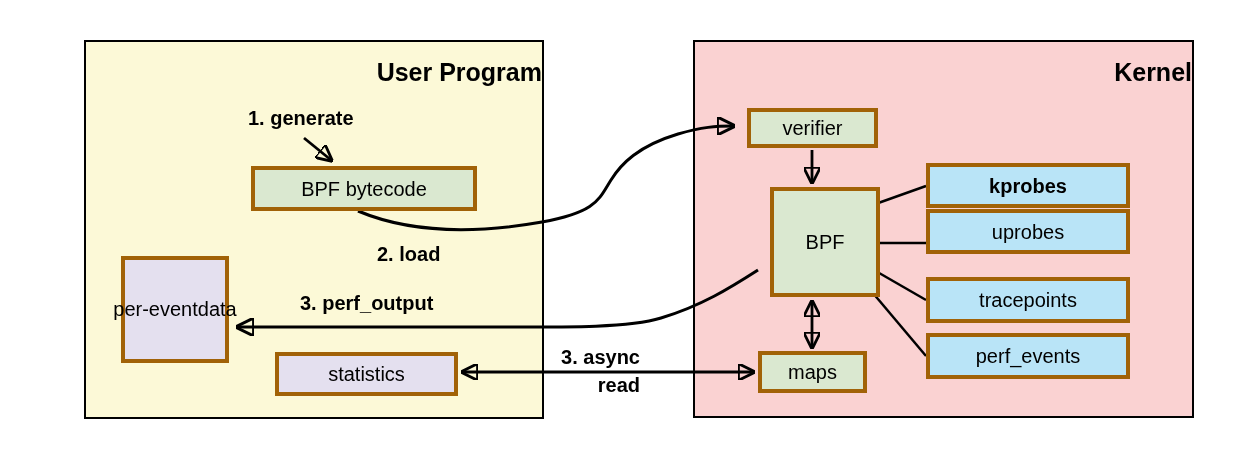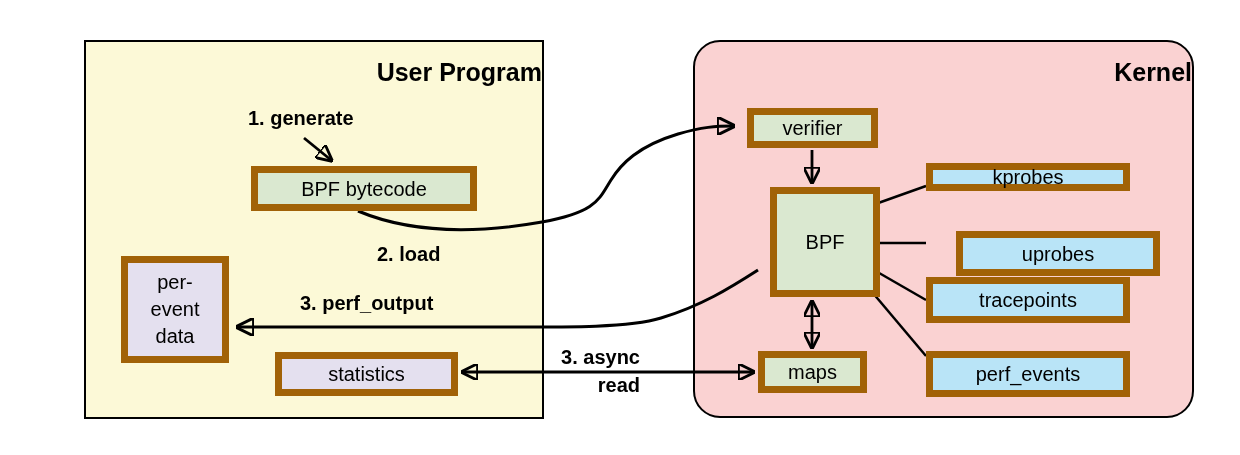--- a/index.html
+++ b/index.html
@@ -21,54 +21,53 @@
     border: 2.5px solid #000;
     box-sizing: border-box;
   }
   .panel-user {
     left: 84px; top: 40px; width: 460px; height: 379px;
     background: var(--user_program_fill, #FCF9D7);
   }
   .panel-kernel {
     left: 693px; top: 40px; width: 501px; height: 378px;
     background: var(--kernel_fill, #FAD2D2);
-    border-radius: 27px;
   }
   .panel-title {
     position: absolute;
     top: 16px; left: 0; width: 100%;
     text-align: right;
     font-weight: bold;
     font-size: 25px;
   }
   .node {
     position: absolute;
-    border: 7px solid #a16207;
+    border: 4px solid #a16207;
     box-sizing: border-box;
     display: flex;
     align-items: center;
     justify-content: center;
     font-size: 20px;
     text-align: center;
     line-height: 1.3;
   }
   .node-green  { background: var(--node_green, #DAE8D0); }
   .node-blue   { background: var(--node_blue, #B9E4F7); }
   .node-purple { background: var(--node_purple, #E4E0EF); }
 
   #node-bytecode    { left: 251px; top: 166px; width: 226px; height: 45px; }
-  #node-per-event   { left: 121px; top: 256px; width: 108px; height: 107px; flex-direction: column; line-height: 27px; }
+  #node-per-event   { left: 121px; top: 256px; width: 108px; height: 107px; line-height: 27px; }
   #node-statistics  { left: 275px; top: 352px; width: 183px; height: 44px; justify-content: center; }
   #node-verifier    { left: 747px; top: 108px; width: 131px; height: 40px; }
   #node-bpf         { left: 757px; top: 187px; width: 110px; height: 110px; margin-left: 13px; }
   #node-maps        { left: 758px; top: 351px; width: 109px; height: 42px; }
-  #node-kprobes     { left: 926px; top: 163px; width: 204px; height: 28px; }
-  #node-uprobes     { left: 926px; top: 231px; width: 204px; height: 45px; margin-left: 30px; }
+  #node-kprobes     { left: 926px; top: 163px; width: 204px; height: 45px; font-weight: bold; }
+  #node-uprobes     { left: 926px; top: 209px; width: 204px; height: 45px; }
   #node-tracepoints { left: 926px; top: 277px; width: 204px; height: 46px; text-align: center; }
-  #node-perf-events { left: 926px; top: 351px; width: 204px; height: 46px; }
+  #node-perf-events { left: 926px; top: 333px; width: 204px; height: 46px; }
 
   .flabel {
     position: absolute;
     font-size: 20px;
     white-space: nowrap;
     font-weight: bold;
   }
   #lbl-generate    { left: 248px; top: 107px; }
   #lbl-load        { left: 377px; top: 243px; }
   #lbl-perf-output { left: 300px; top: 292px; }

